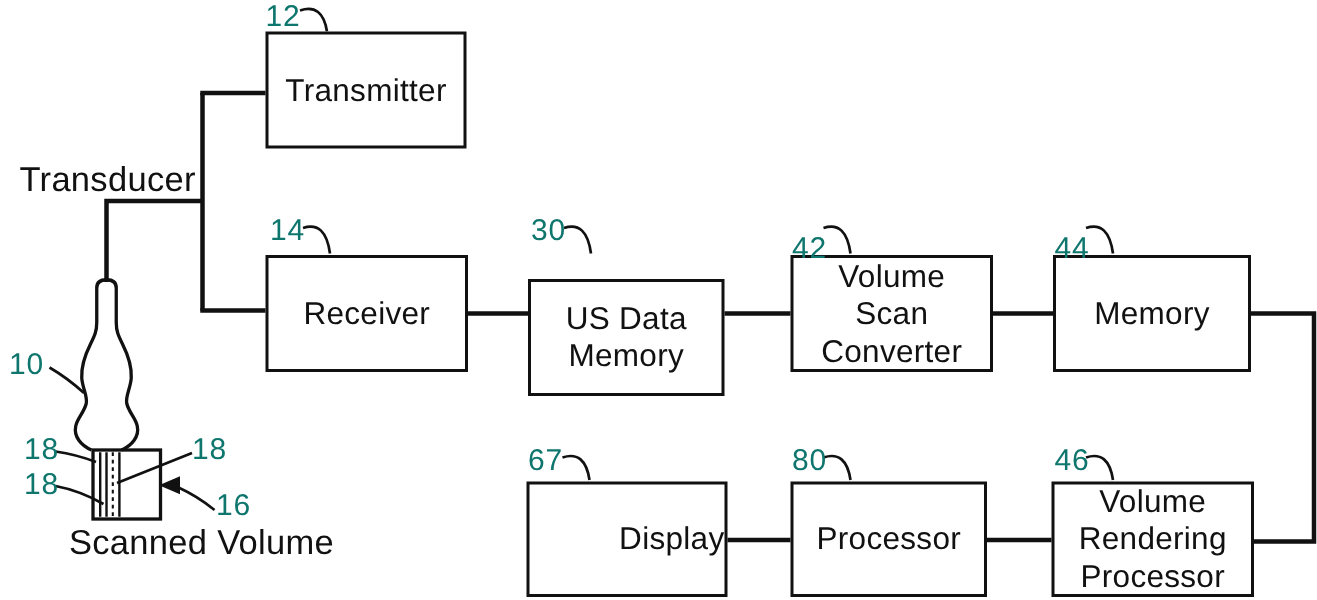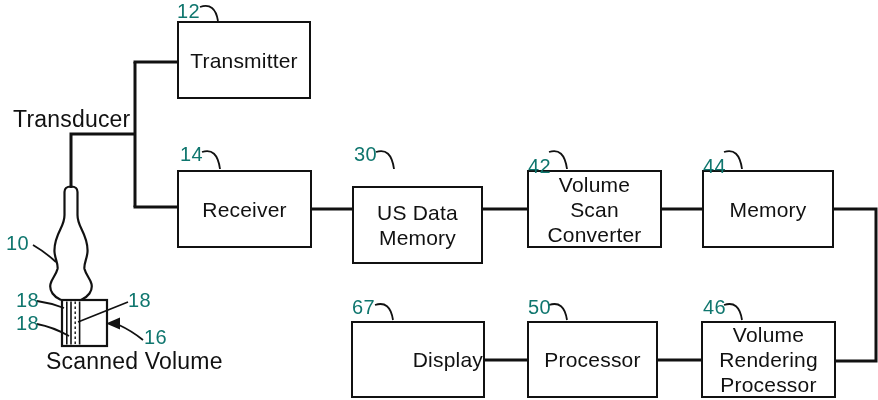--- a/index.html
+++ b/index.html
@@ -170,21 +170,21 @@
 Rendering
 Processor</div>
   </div>
 
   <div class="num" id="ref-12">12</div>
   <div class="num" id="ref-14">14</div>
   <div class="num" id="ref-20">30</div>
   <div class="num" id="ref-42">42</div>
   <div class="num" id="ref-44">44</div>
   <div class="num" id="ref-67">67</div>
-  <div class="num" id="ref-50">50</div>
+  <div class="num" id="ref-50">80</div>
   <div class="num" id="ref-46">46</div>
 
   <div class="num" id="ref-10">10</div>
   <div class="num" id="ref-18a">18</div>
   <div class="num" id="ref-18b">18</div>
   <div class="num" id="ref-18c">18</div>
   <div class="num" id="ref-16">16</div>
 
   <div class="cap" id="label-transducer">Transducer</div>
   <div class="cap" id="label-scanned-volume">Scanned Volume</div>

